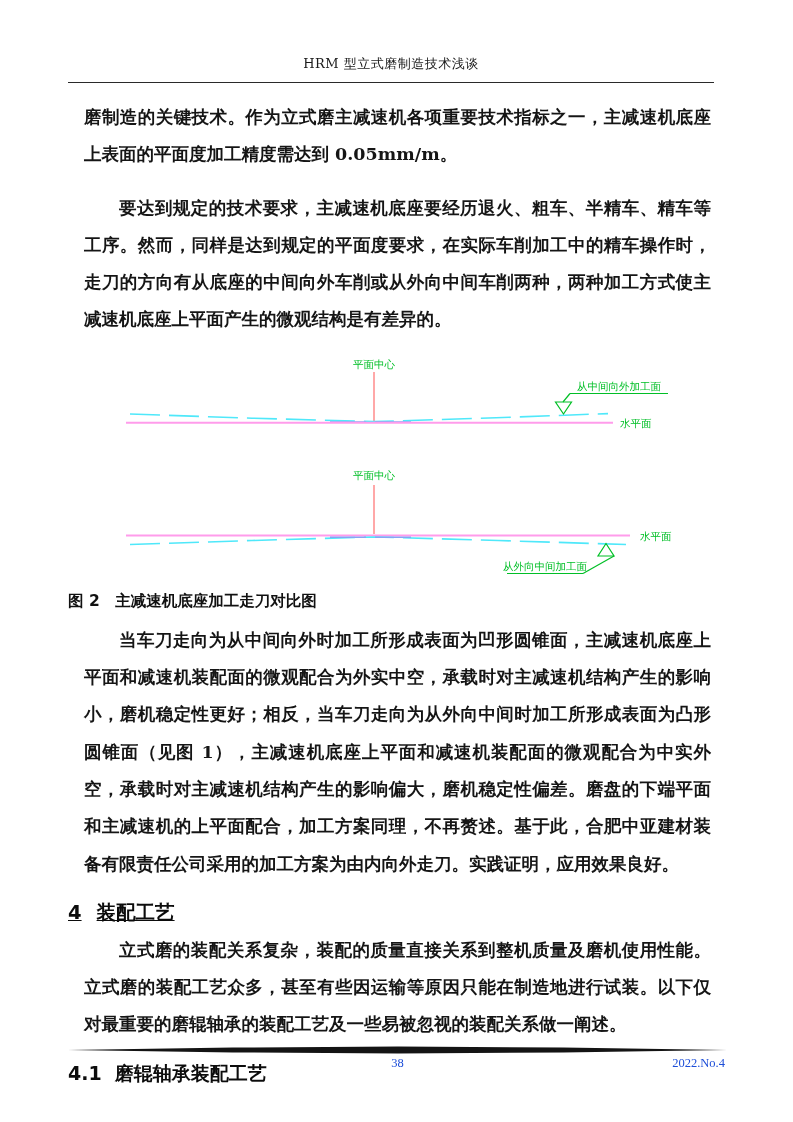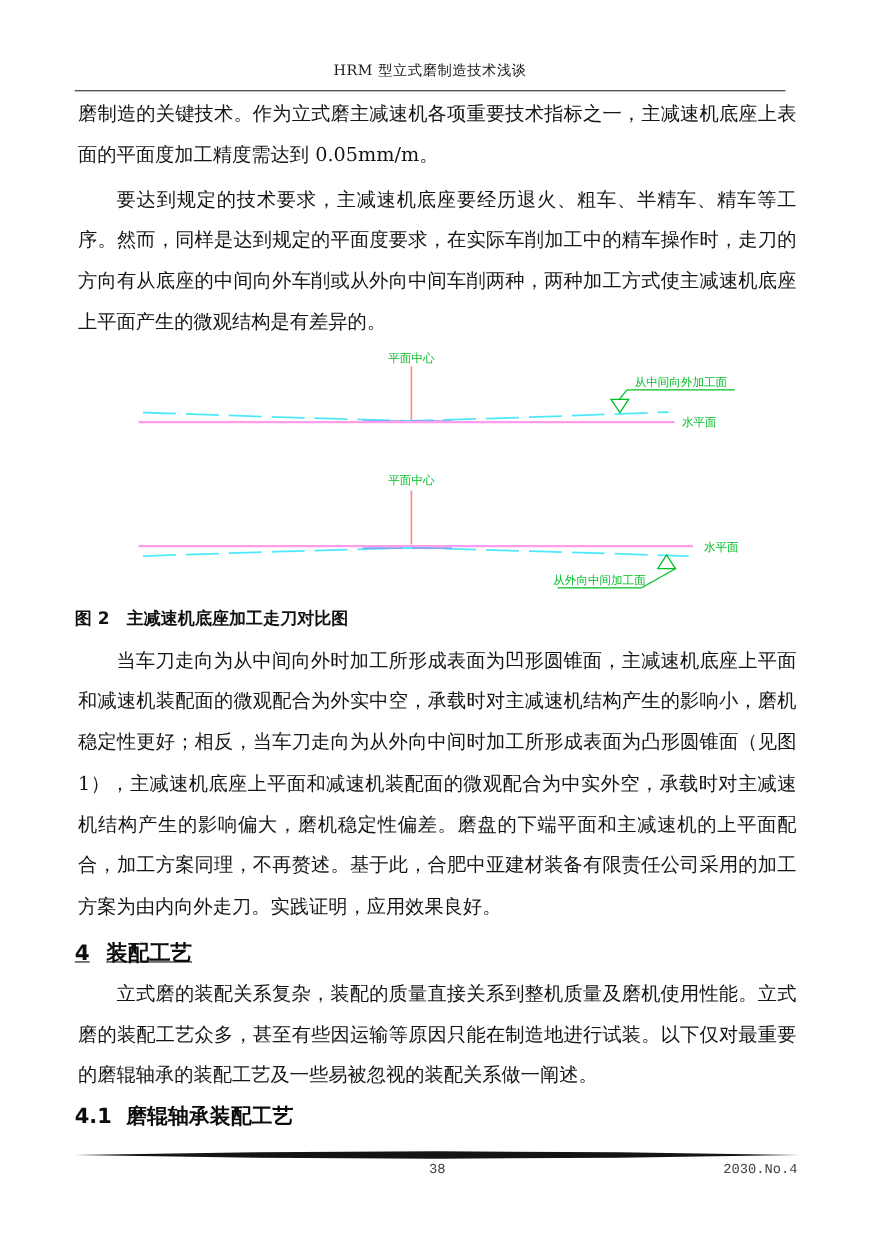--- a/index.html
+++ b/index.html
@@ -14,22 +14,22 @@
   
   .header{position:absolute;left:68px;right:79px;top:55px;}
   .header-title{
     text-align:center;font-size:13px;letter-spacing:0.5px;color:#1a1a1a;
     font-family:"DejaVu Serif","Liberation Serif",serif;
   }
   .header-rule{margin-top:9px;border-top:1.5px solid #2a2a2a;height:0;}
   
   .main{position:absolute;left:68px;right:66px;top:83px;}
   p.body-text{
-    margin:3px;font-size:17.5px;line-height:37.3px;
-    text-align:justify;text-align-last:left;color:#151515;
+    margin:16px;font-size:17.5px;line-height:37.3px;
+    text-align:justify;text-align-last:left;color:#151515;font-weight:bold;
   }
   p.indent{text-indent:2em;}
   
   .figure-block{margin:0;padding:0;}
   .figure-svg{display:block;}
   svg text{font-family:"DejaVu Sans","Liberation Sans",sans-serif;font-size:10.5px;}
   .figure-caption{
     font-size:15.5px;font-weight:600;
     font-family:"DejaVu Sans","Liberation Sans",sans-serif;
     color:#111;line-height:20px;margin-top:0px;
@@ -42,22 +42,22 @@
   h2.sec{font-size:19.5px;line-height:28px;margin-top:9px;text-decoration:underline;}
   h3.subsec{font-size:19px;line-height:26px;margin-top:4px;}
   h2.sec .sec-num{margin-right:15px;}
   h3.subsec .sec-num{margin-right:13px;}
   h2.sec + p.body-text{margin-top:5px;}
   
   .footer{position:absolute;left:68px;right:66px;top:1046px;}
   .taper-line{display:block;width:100%;height:8px;}
   .footer-row{
     position:relative;height:16px;margin-top:2px;
-    font-family:Liberation Mono, monospace;
-    font-size:12.5px;color:#404040;
+    font-family:Liberation Serif, serif;
+    font-size:12.5px;color:#1d4ed8;
   }
   .footer-page{position:absolute;left:0;right:0;text-align:center;}
   .footer-issue{position:absolute;right:2px;top:0;}
 </style>
 </head>
 <body>
 
 <div class="page">
 
   <div class="header">
@@ -123,17 +123,17 @@
     </h3>
 
   </div>
 
   <div class="footer">
     <svg class="taper-line" viewBox="0 0 659 8" preserveAspectRatio="none">
       <polygon points="0,4 165,1.6 330,0.6 495,1.6 659,4 495,6.4 330,7.4 165,6.4" fill="#141414"></polygon>
     </svg>
     <div class="footer-row">
       <span class="footer-page">38</span>
-      <span class="footer-issue">2030.No.4</span>
+      <span class="footer-issue">2022.No.4</span>
     </div>
   </div>
 
 </div>
 
 </body></html>

